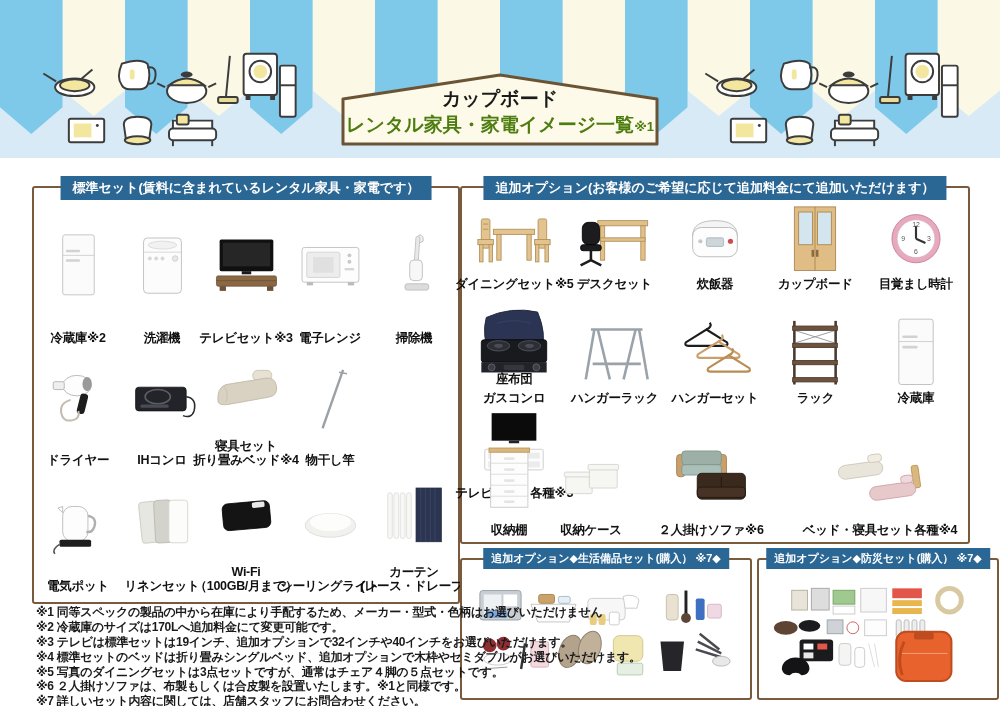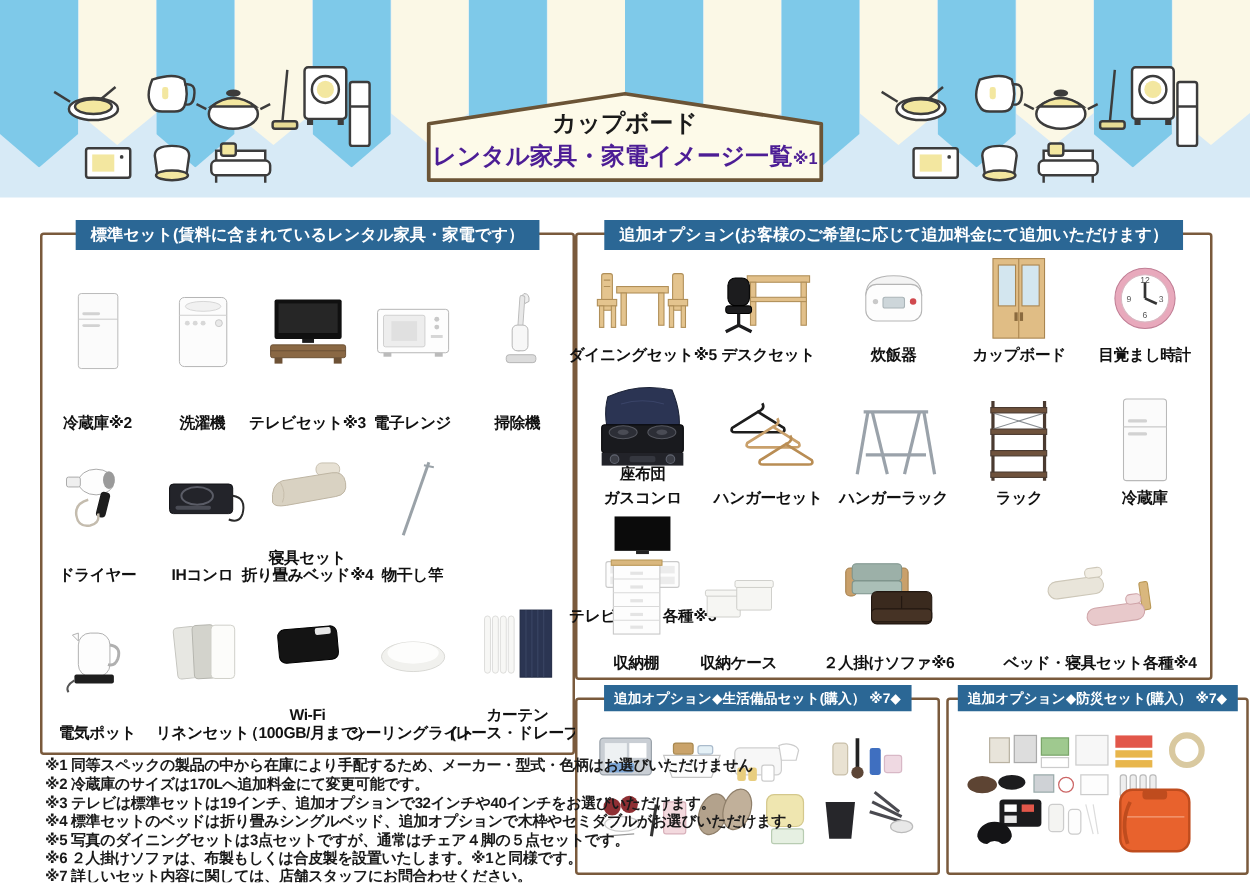--- a/index.html
+++ b/index.html
@@ -12,21 +12,21 @@
   .stripe.blue{height:134px;background:#7ec9e9;clip-path:polygon(0 0,100% 0,100% 80%,50% 100%,0 80%);}
   .stripe.cream{height:116px;background:#fbf8e6;clip-path:polygon(0 0,100% 0,100% 78%,50% 100%,0 78%);}
   .cluster{position:absolute;top:46px;width:258px;height:108px;}
   .cluster svg{width:100%;height:100%;}
   .cluster-left{left:40px;} .cluster-right{left:702px;}
   .plaque{position:absolute;left:338px;top:72px;width:324px;height:76px;}
   .plaque svg{position:absolute;inset:0;width:100%;height:100%;}
   .plaque .t1{position:absolute;top:14px;left:0;width:100%;text-align:center;
               font-size:19px;font-weight:bold;color:#1a1a1a;}
   .plaque .t2{position:absolute;top:40px;left:0;width:100%;text-align:center;
-              font-size:19px;font-weight:bold;color:#4c1d95;white-space:nowrap;}
+              font-size:19px;font-weight:bold;color:#4d7c0f;white-space:nowrap;}
   .plaque .tnote{font-size:13px;font-weight:bold;}
   
   .panel{position:absolute;background:#fff;border:2px solid #7a5a3c;border-radius:3px;}
   .panel-standard{left:32px;top:186px;width:424px;height:414px;}
   .panel-option{left:460px;top:186px;width:506px;height:354px;}
   .box-life{left:460px;top:558px;width:288px;height:138px;}
   .box-disaster{left:757px;top:558px;width:238px;height:138px;}
   .phead{position:absolute;top:-12px;left:50%;transform:translateX(-50%);
          background:#2b6795;color:#fff;font-weight:bold;font-size:13px;
          padding:3px 12px;white-space:nowrap;z-index:2;}
@@ -449,52 +449,52 @@
                 <circle cx="24" cy="62" r="4" fill="#3c3e46" stroke="#606470"></circle>
                 <circle cx="76" cy="62" r="4" fill="#3c3e46" stroke="#606470"></circle>
                 <rect x="38" y="59" width="24" height="6" rx="2" fill="#35373f"></rect>
               </svg>
             </div>
             <div class="plabel">ガスコンロ</div>
           </div>
           <div class="pcell">
             <div class="pimg">
               <svg viewBox="0 0 100 90">
+                <g stroke="#9aa2aa" stroke-width="3" fill="none">
+                  <line x1="22" y1="18" x2="82" y2="18"></line>
+                  <line x1="26" y1="18" x2="16" y2="76"></line>
+                  <line x1="30" y1="18" x2="44" y2="76"></line>
+                  <line x1="78" y1="18" x2="88" y2="76"></line>
+                  <line x1="74" y1="18" x2="60" y2="76"></line>
+                  <line x1="24" y1="58" x2="80" y2="58"></line>
+                </g>
+              </svg>
+            </div>
+            <div class="plabel">ハンガーラック</div>
+          </div>
+          <div class="pcell">
+            <div class="pimg">
+              <svg viewBox="0 0 100 90">
                 <g fill="none" stroke-width="2.5">
                   <g stroke="#1d1d1d">
                     <path d="M40 18 q7 -3 4 -8"></path>
                     <path d="M40 18 l24 15 q2 4 -3 4 h-42 q-5 0 -3 -4 z"></path>
                   </g>
                   <g stroke="#c9a06b">
                     <path d="M54 32 q7 -3 4 -8"></path>
                     <path d="M54 32 l24 15 q2 4 -3 4 h-42 q-5 0 -3 -4 z"></path>
                   </g>
                   <g stroke="#b98d54">
                     <path d="M66 48 q7 -3 4 -8"></path>
                     <path d="M66 48 l24 15 q2 4 -3 4 h-42 q-5 0 -3 -4 z"></path>
                   </g>
                 </g>
               </svg>
             </div>
             <div class="plabel">ハンガーセット</div>
-          </div>
-          <div class="pcell">
-            <div class="pimg">
-              <svg viewBox="0 0 100 90">
-                <g stroke="#9aa2aa" stroke-width="3" fill="none">
-                  <line x1="22" y1="18" x2="82" y2="18"></line>
-                  <line x1="26" y1="18" x2="16" y2="76"></line>
-                  <line x1="30" y1="18" x2="44" y2="76"></line>
-                  <line x1="78" y1="18" x2="88" y2="76"></line>
-                  <line x1="74" y1="18" x2="60" y2="76"></line>
-                  <line x1="24" y1="58" x2="80" y2="58"></line>
-                </g>
-              </svg>
-            </div>
-            <div class="plabel">ハンガーラック</div>
           </div>
           <div class="pcell">
             <div class="pimg">
               <svg viewBox="0 0 100 90">
                 <g stroke="#4a3a30" stroke-width="3">
                   <line x1="26" y1="8" x2="26" y2="82"></line>
                   <line x1="74" y1="8" x2="74" y2="82"></line>
                 </g>
                 <line x1="26" y1="19" x2="74" y2="34" stroke="#8a8f94"></line>
                 <line x1="74" y1="19" x2="26" y2="34" stroke="#8a8f94"></line>

